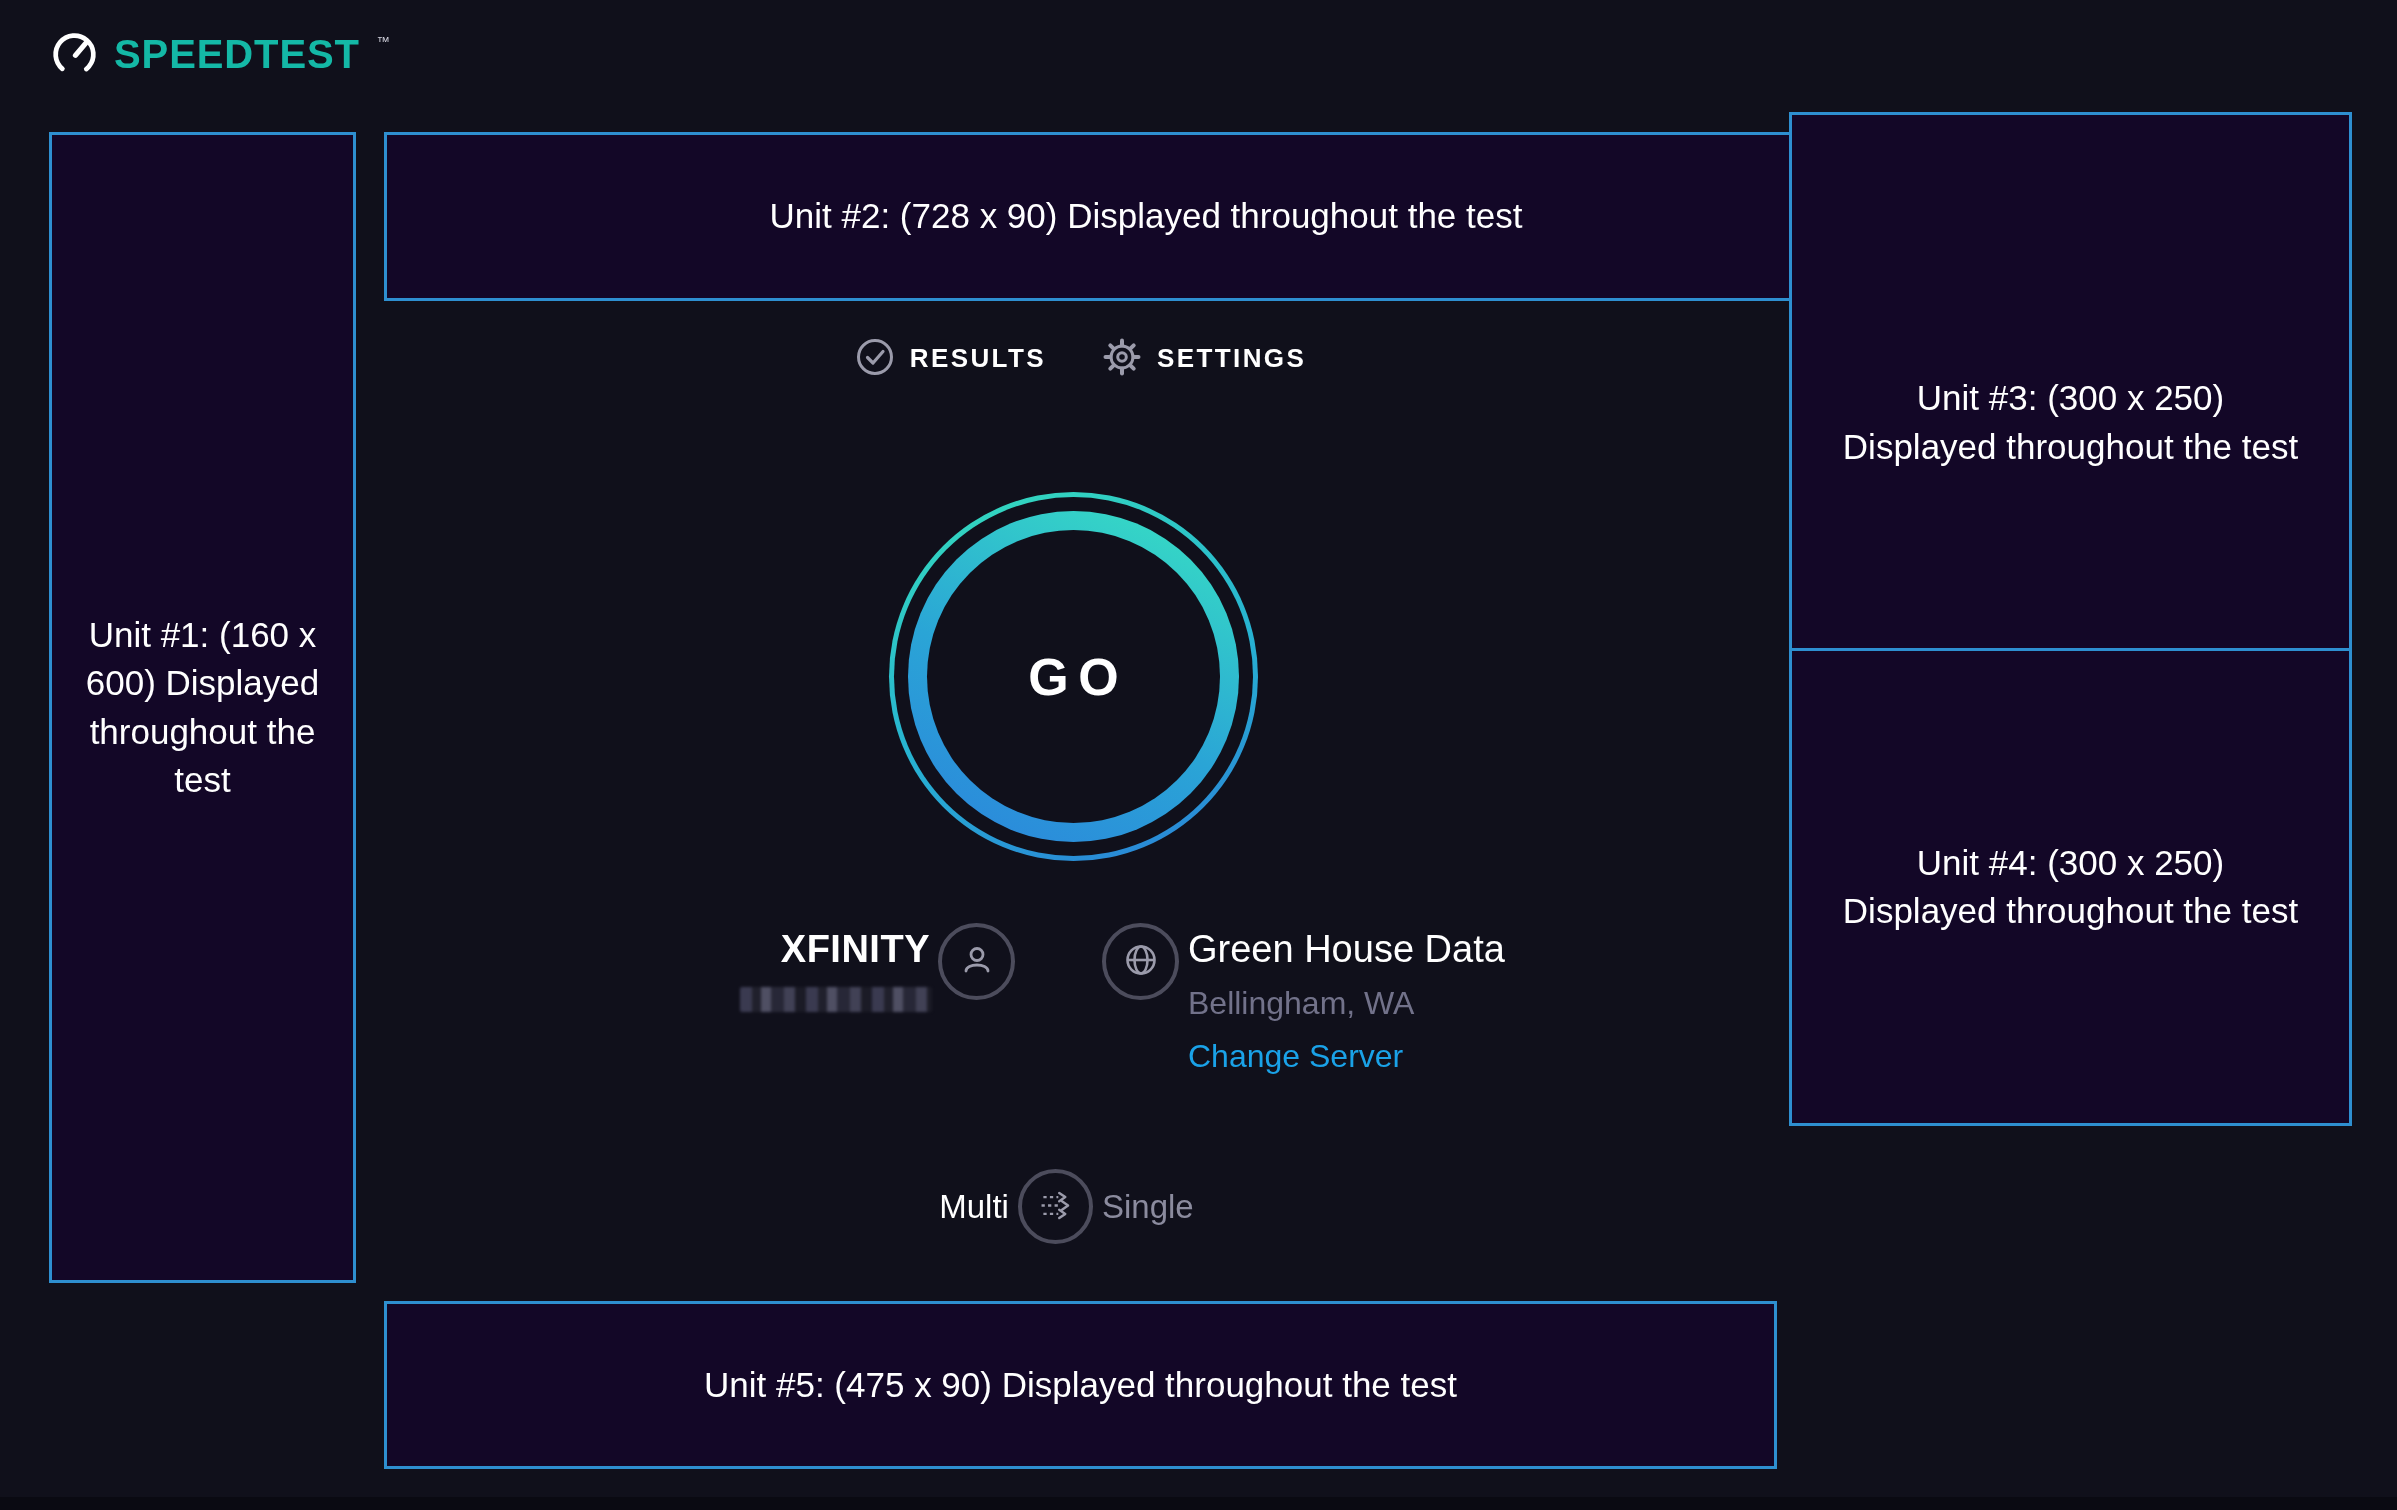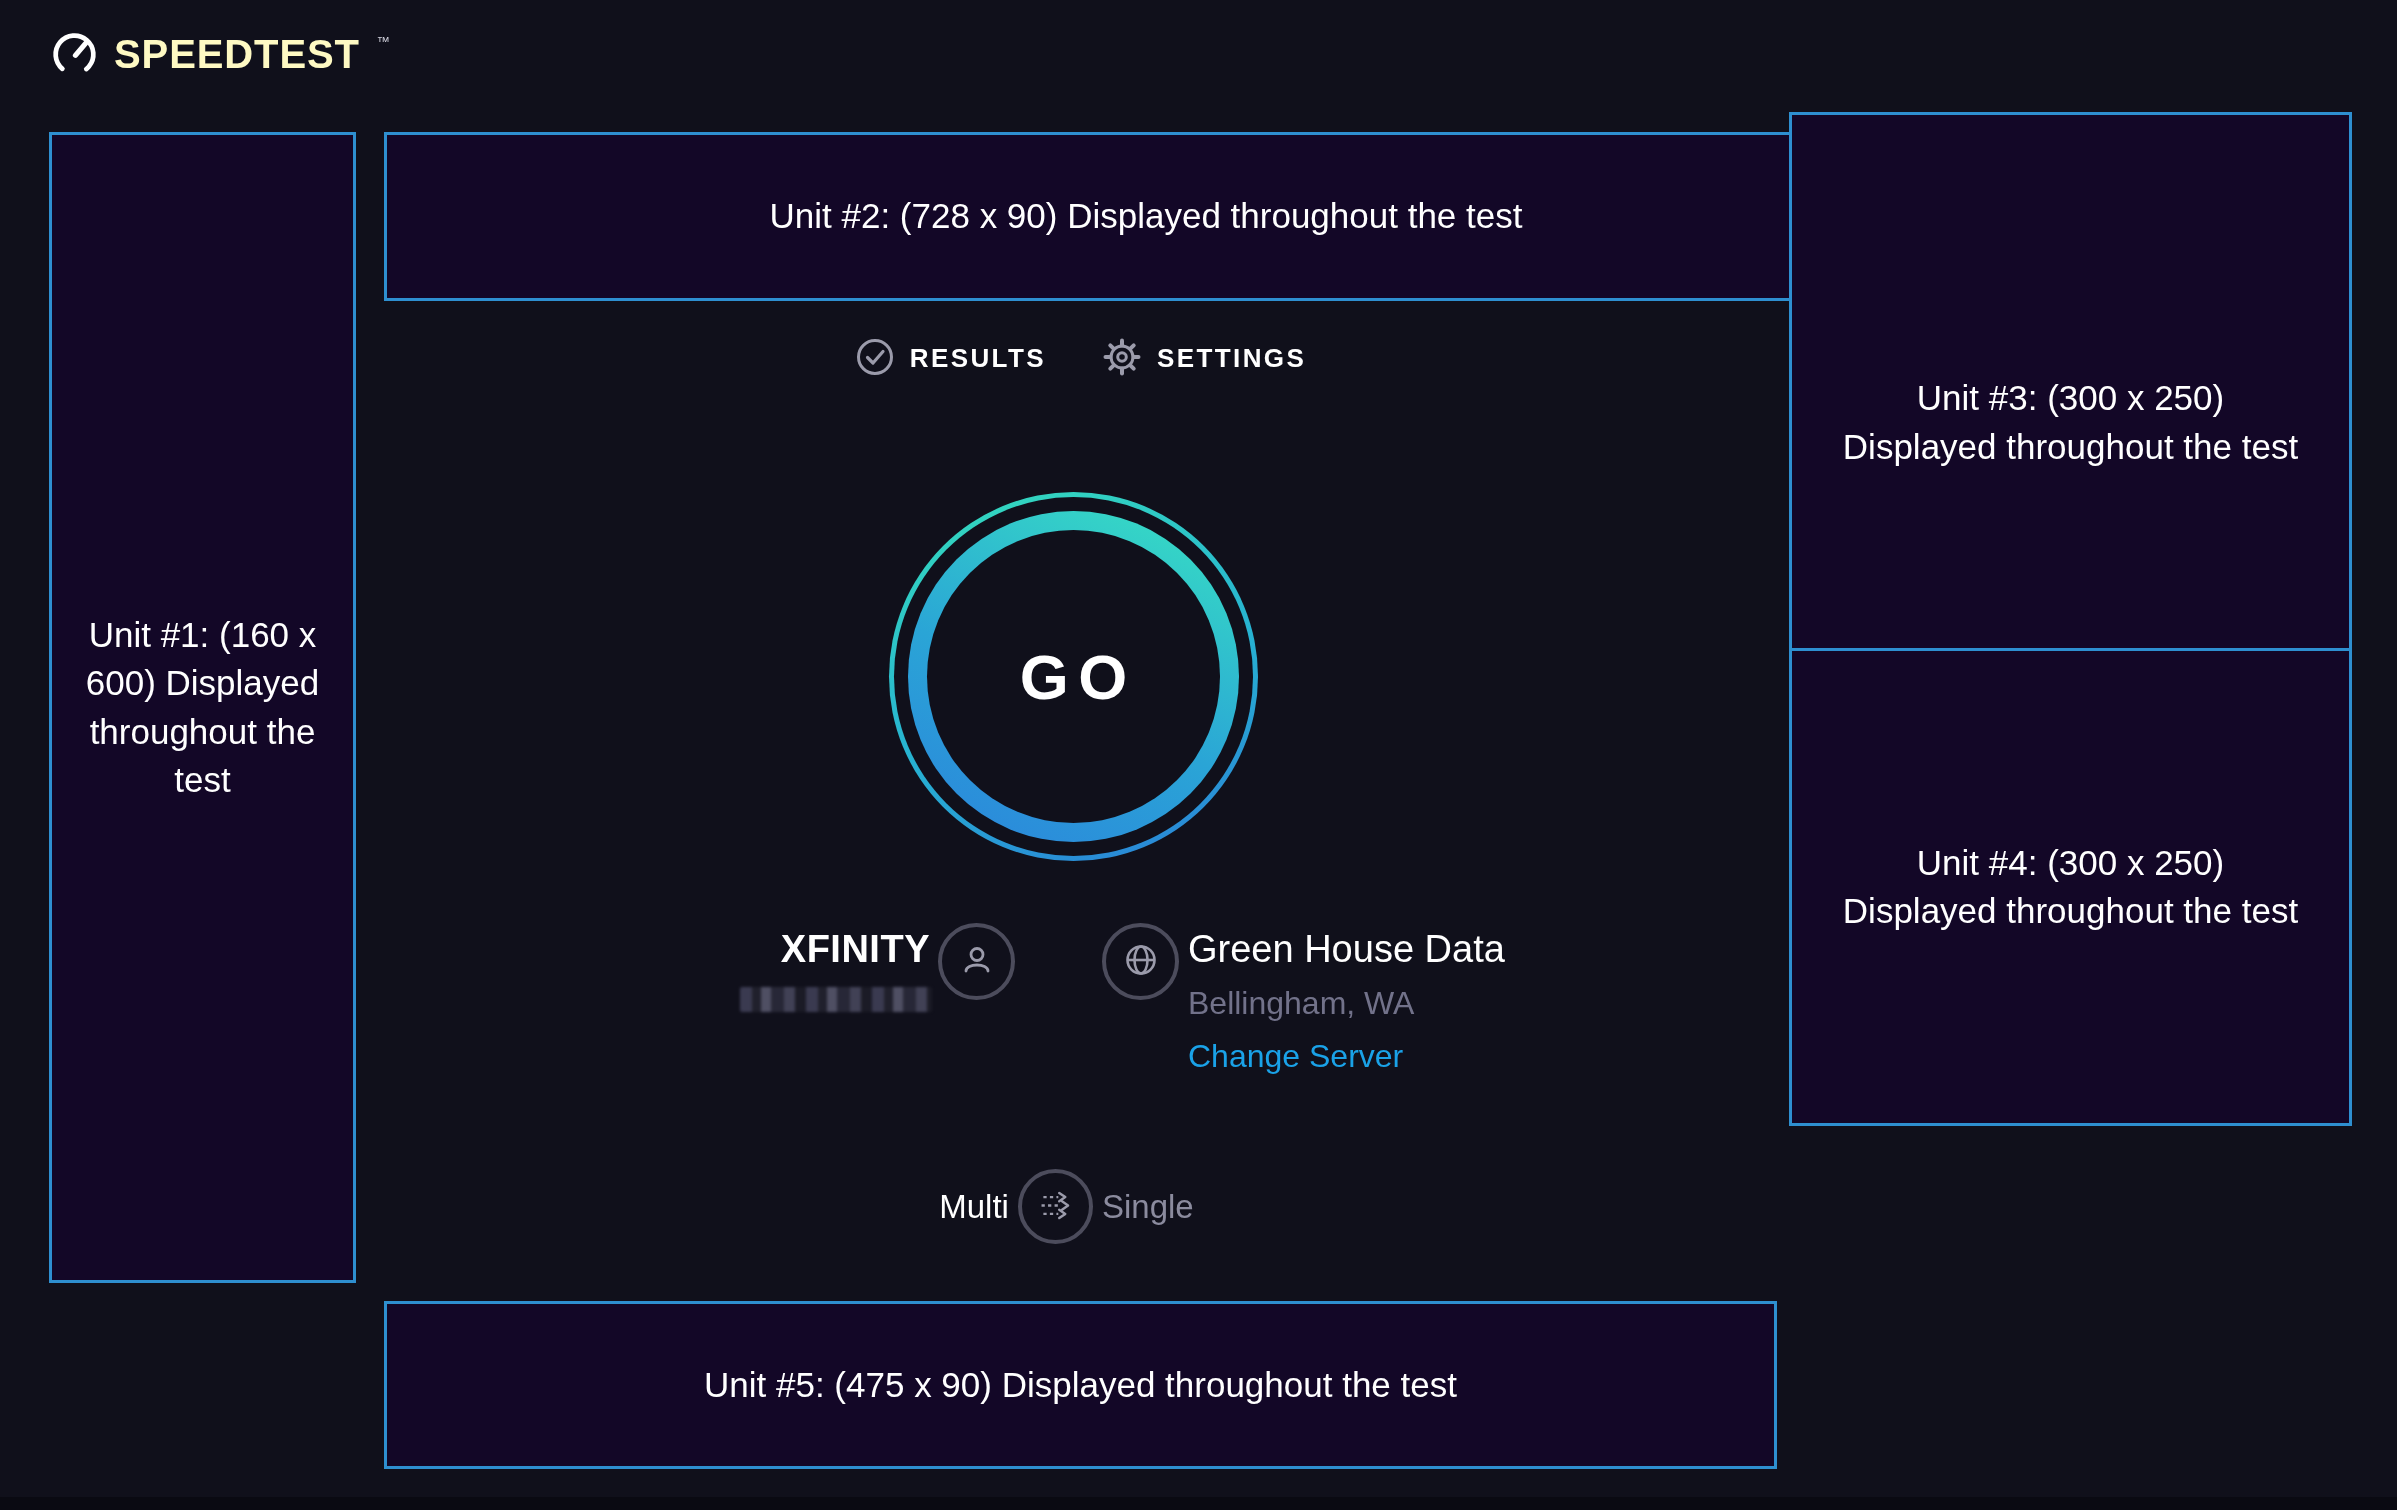--- a/index.html
+++ b/index.html
@@ -11,21 +11,21 @@
     overflow:hidden;
   }
 
   
   .nav{
     position:absolute;top:0;left:0;right:0;height:108px;
     display:flex;align-items:center;
     padding:0 56px 0 50px;box-sizing:border-box;
   }
   .logo{display:flex;align-items:center;gap:15px;cursor:pointer;}
-  .logo-text{font-size:40px;font-weight:700;color:#fef9c3;letter-spacing:0.9px;line-height:1;}
+  .logo-text{font-size:40px;font-weight:700;color:#14b8a6;letter-spacing:0.9px;line-height:1;}
   .logo-tm{font-size:13px;color:#cfcfda;vertical-align:top;position:relative;top:-13px;left:1.9px;}
   .nav-items{margin-left:auto;display:flex;align-items:center;gap:63px;}
   .nav-item{font-size:27px;color:#ffffff;letter-spacing:0.5px;cursor:pointer;}
   .login{display:flex;align-items:center;gap:12.2px;cursor:pointer;}
   .login .nav-item{cursor:pointer;}
 
   
   .ad{
     position:absolute;
     background:#130727;
@@ -59,21 +59,21 @@
     position:absolute;left:889px;top:492px;width:369px;height:369px;
     border-radius:50%;
     background:linear-gradient(160deg,#35dcbc 0%,#27b2d2 55%,#2a7fd8 100%);
     cursor:pointer;
   }
   .go-gap{position:absolute;inset:4.7px;border-radius:50%;background:#10101b;}
   .go-ring2{position:absolute;inset:14px;border-radius:50%;
     background:linear-gradient(205deg,#38e2c2 0%,#2aa5d6 55%,#2b84dc 100%);}
   .go-core{position:absolute;inset:19px;border-radius:50%;background:#10101b;
     display:flex;align-items:center;justify-content:center;}
-  .go-text{font-size:63px;font-weight:600;letter-spacing:9.4px;padding-left:9.4px;color:#ffffff;}
+  .go-text{font-size:52px;font-weight:600;letter-spacing:9.4px;padding-left:9.4px;color:#ffffff;}
 
   
   .isp-name{
     position:absolute;top:928px;left:659px;width:271px;
     text-align:right;font-size:38px;font-weight:600;color:#ffffff;letter-spacing:0.5px;
   }
   .isp-blur{
     position:absolute;top:987px;left:740px;width:192px;height:25.4px;
     border-radius:1.9px;
     background:

